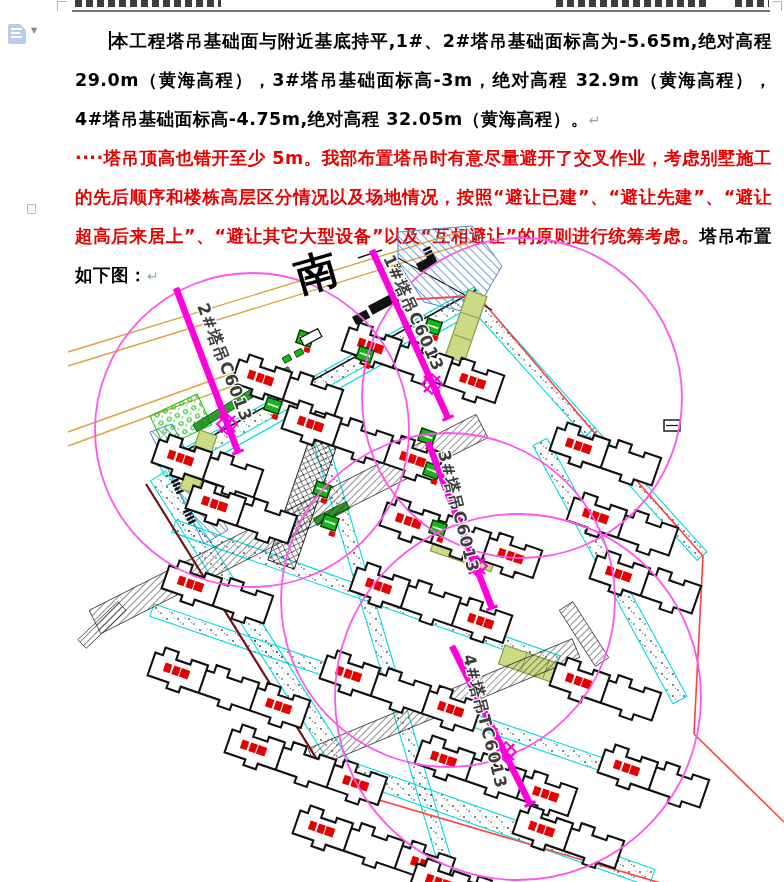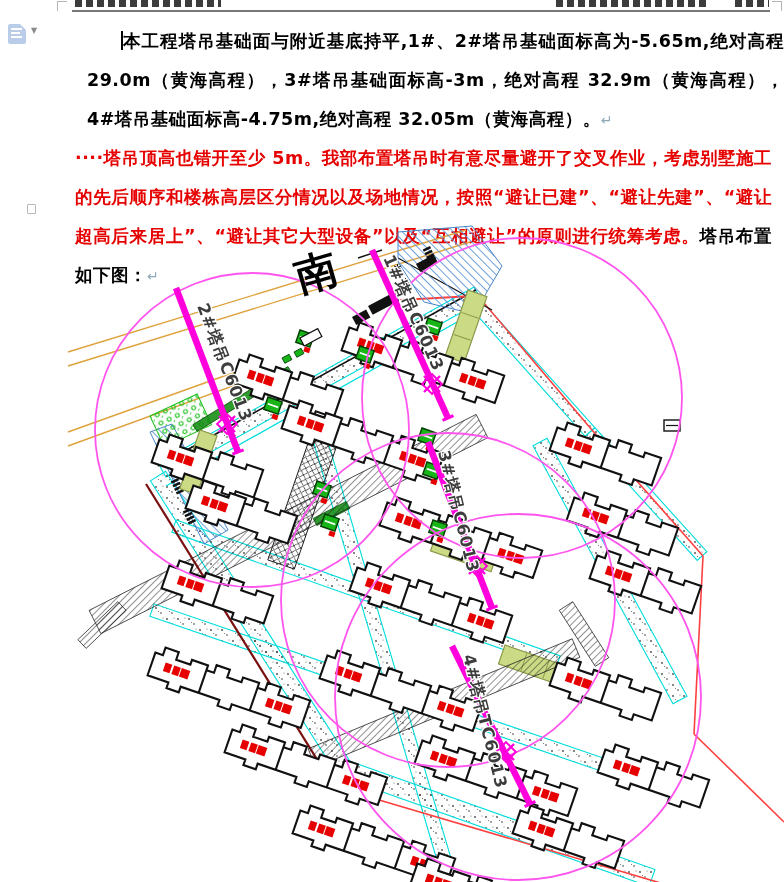--- a/index.html
+++ b/index.html
@@ -9,21 +9,21 @@
       background:repeating-linear-gradient(90deg,#3c3c3c 0 7px,transparent 7px 11px);}
   .head-rule{position:absolute;left:72px;top:10px;width:698px;height:2px;background:#777;}
   .corner-mark{position:absolute;width:9px;height:9px;border-left:1px solid #b5b5b5;border-top:1px solid #b5b5b5;}
   .doc-icon{position:absolute;left:8px;top:24px;width:18px;height:20px;background:#b9cde9;border-radius:2px;}
   .doc-icon .ln{position:absolute;left:3px;height:2px;background:#fff;}
   .doc-icon .fold{position:absolute;right:0;top:0;width:6px;height:6px;background:#fff;
       clip-path:polygon(100% 0,100% 100%,0 0);}
   .dd-arrow{position:absolute;left:31px;top:27px;font-size:8px;color:#8a8a8a;line-height:8px;}
   .para{position:absolute;left:75px;width:697px;font-size:17.5px;line-height:39px;
         font-weight:600;color:#000;text-align:justify;letter-spacing:.5px;}
-  .p1{top:22px;text-indent:34px;margin-left:12px;}
+  .p1{top:22px;text-indent:34px;}
   .p2{top:139px;}
   .red{color:#e60000;}
   .ret{color:#8fa8b8;font-size:14px;font-weight:400;}
   .cursor{display:inline-block;width:1.6px;height:19px;background:#000;vertical-align:-3px;}
   .stray-mark{position:absolute;left:27px;top:204px;width:7px;height:8px;border:1px solid #9a9a9a;border-radius:1px;opacity:.7;}
   svg text{font-family:"DejaVu Sans","Liberation Sans",sans-serif;}
 </style>
 </head>
 <body>
 

